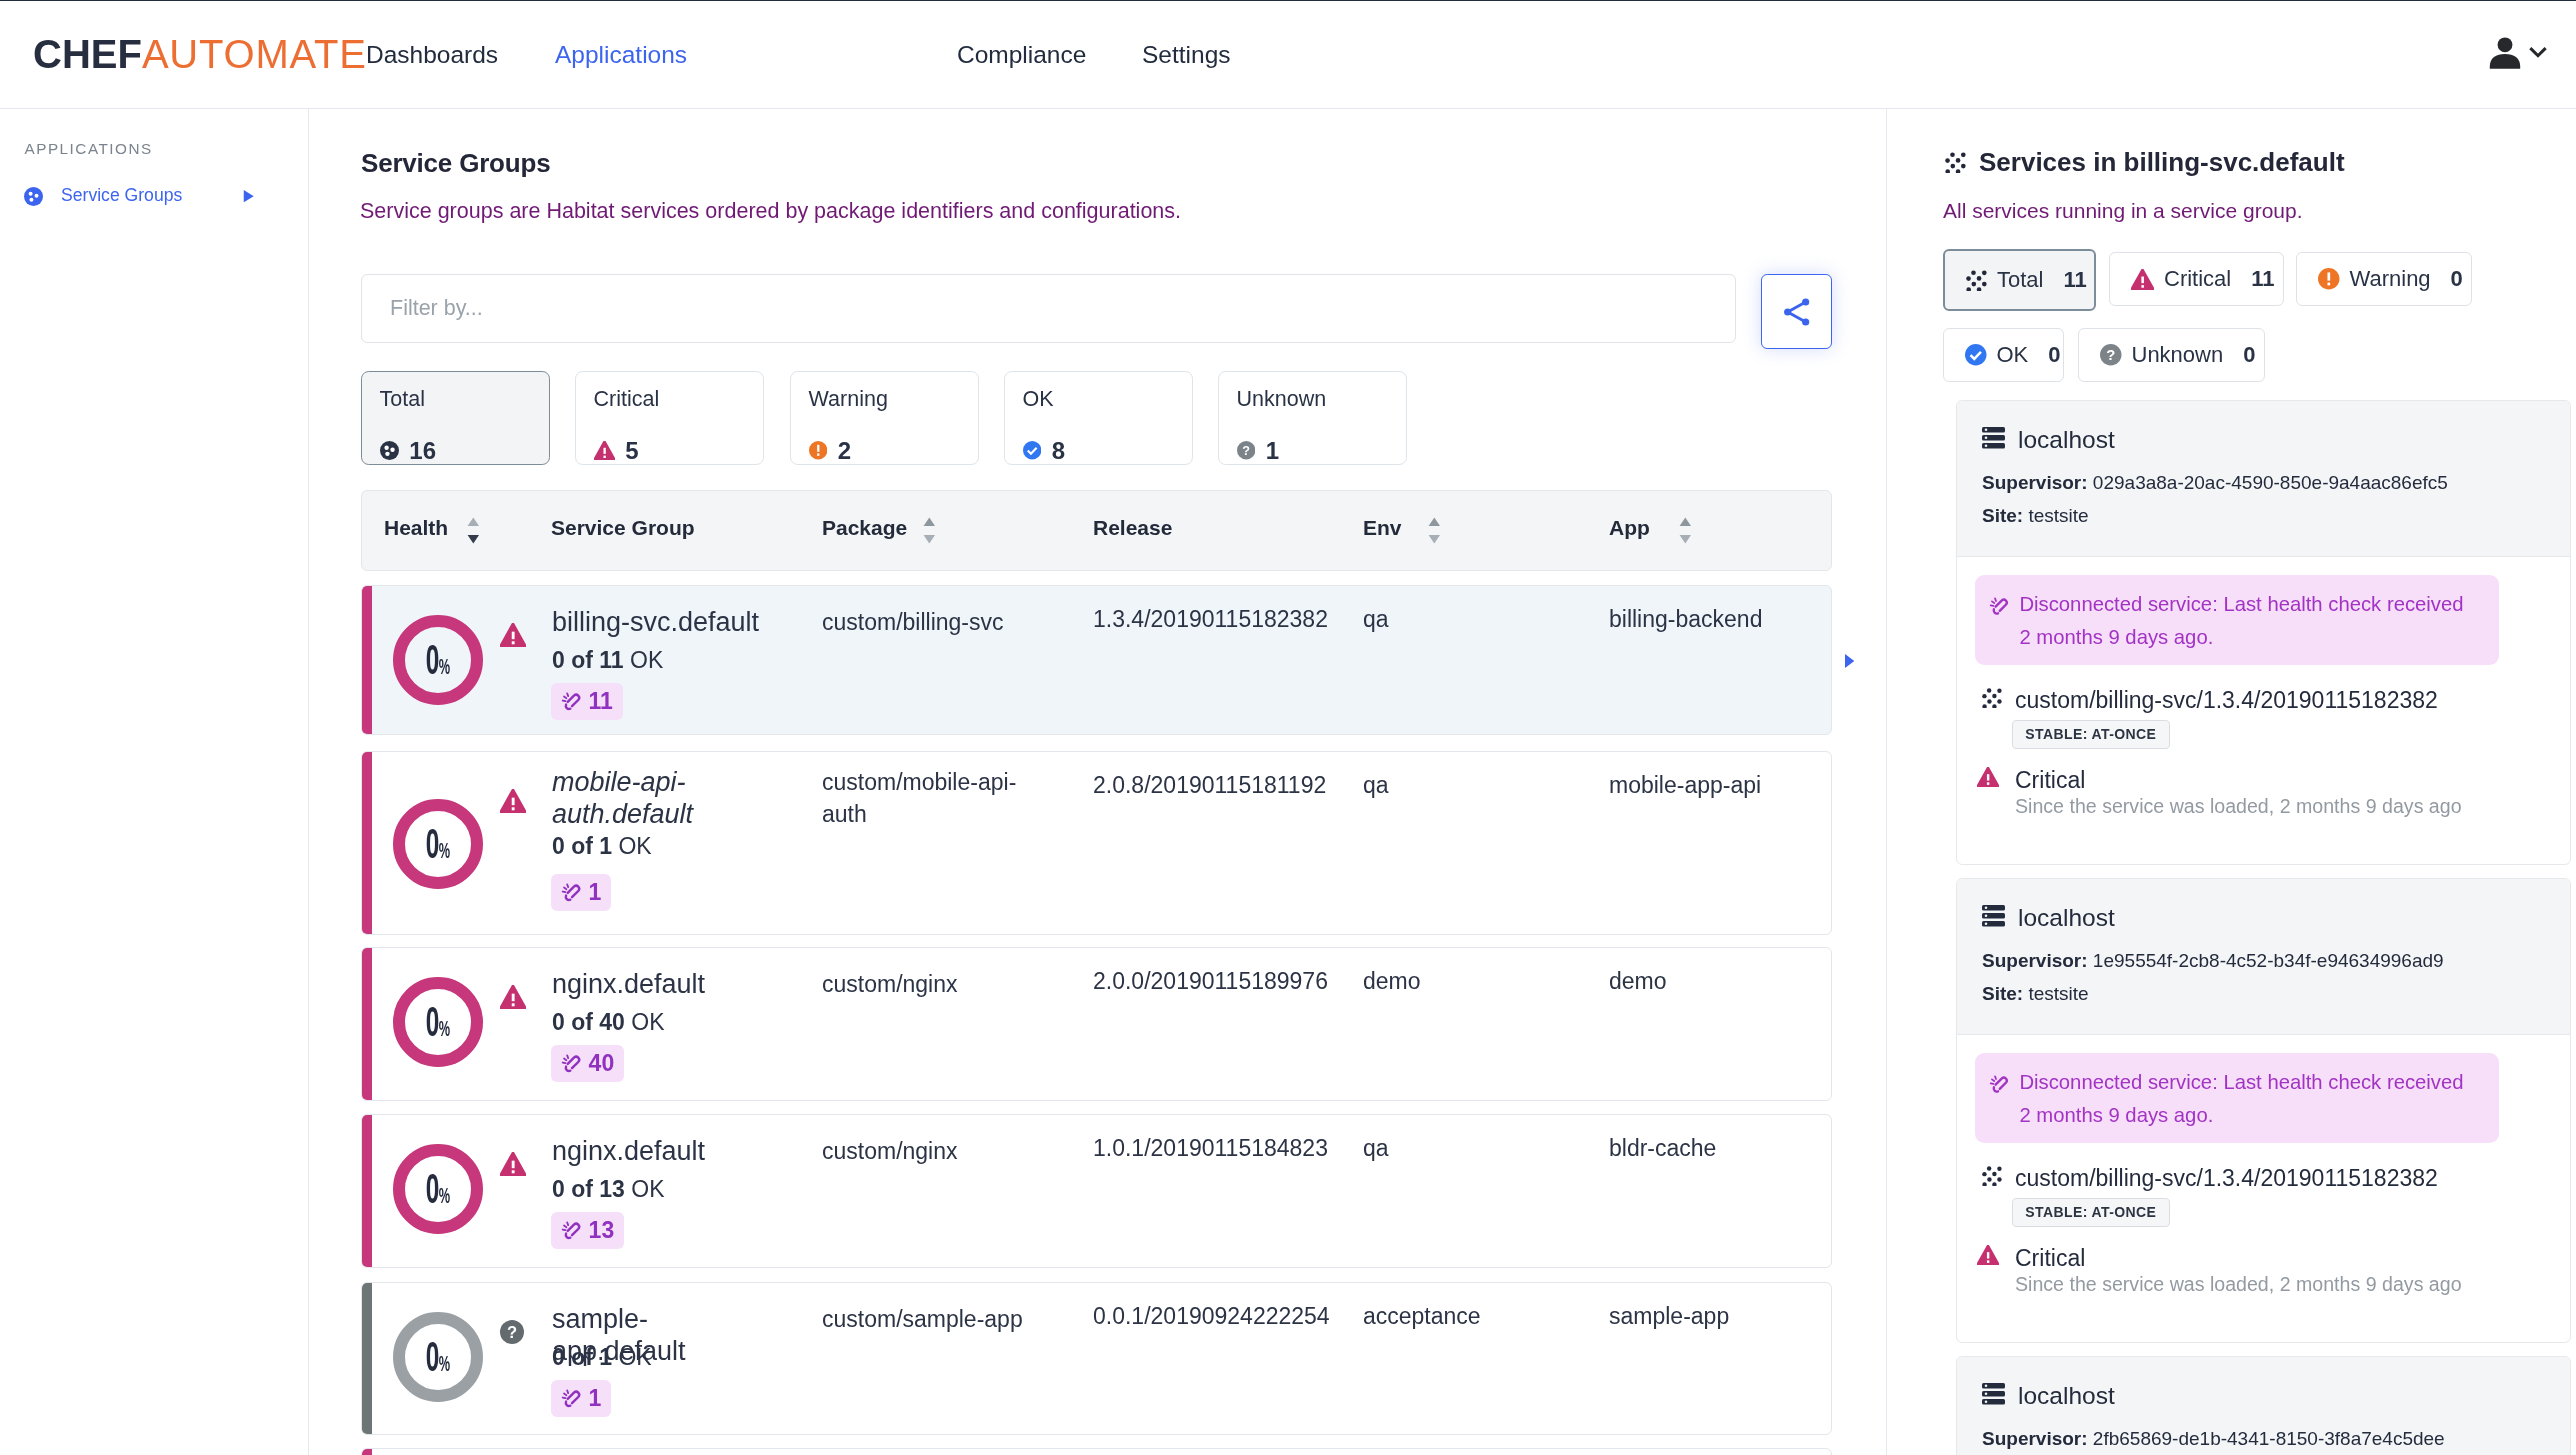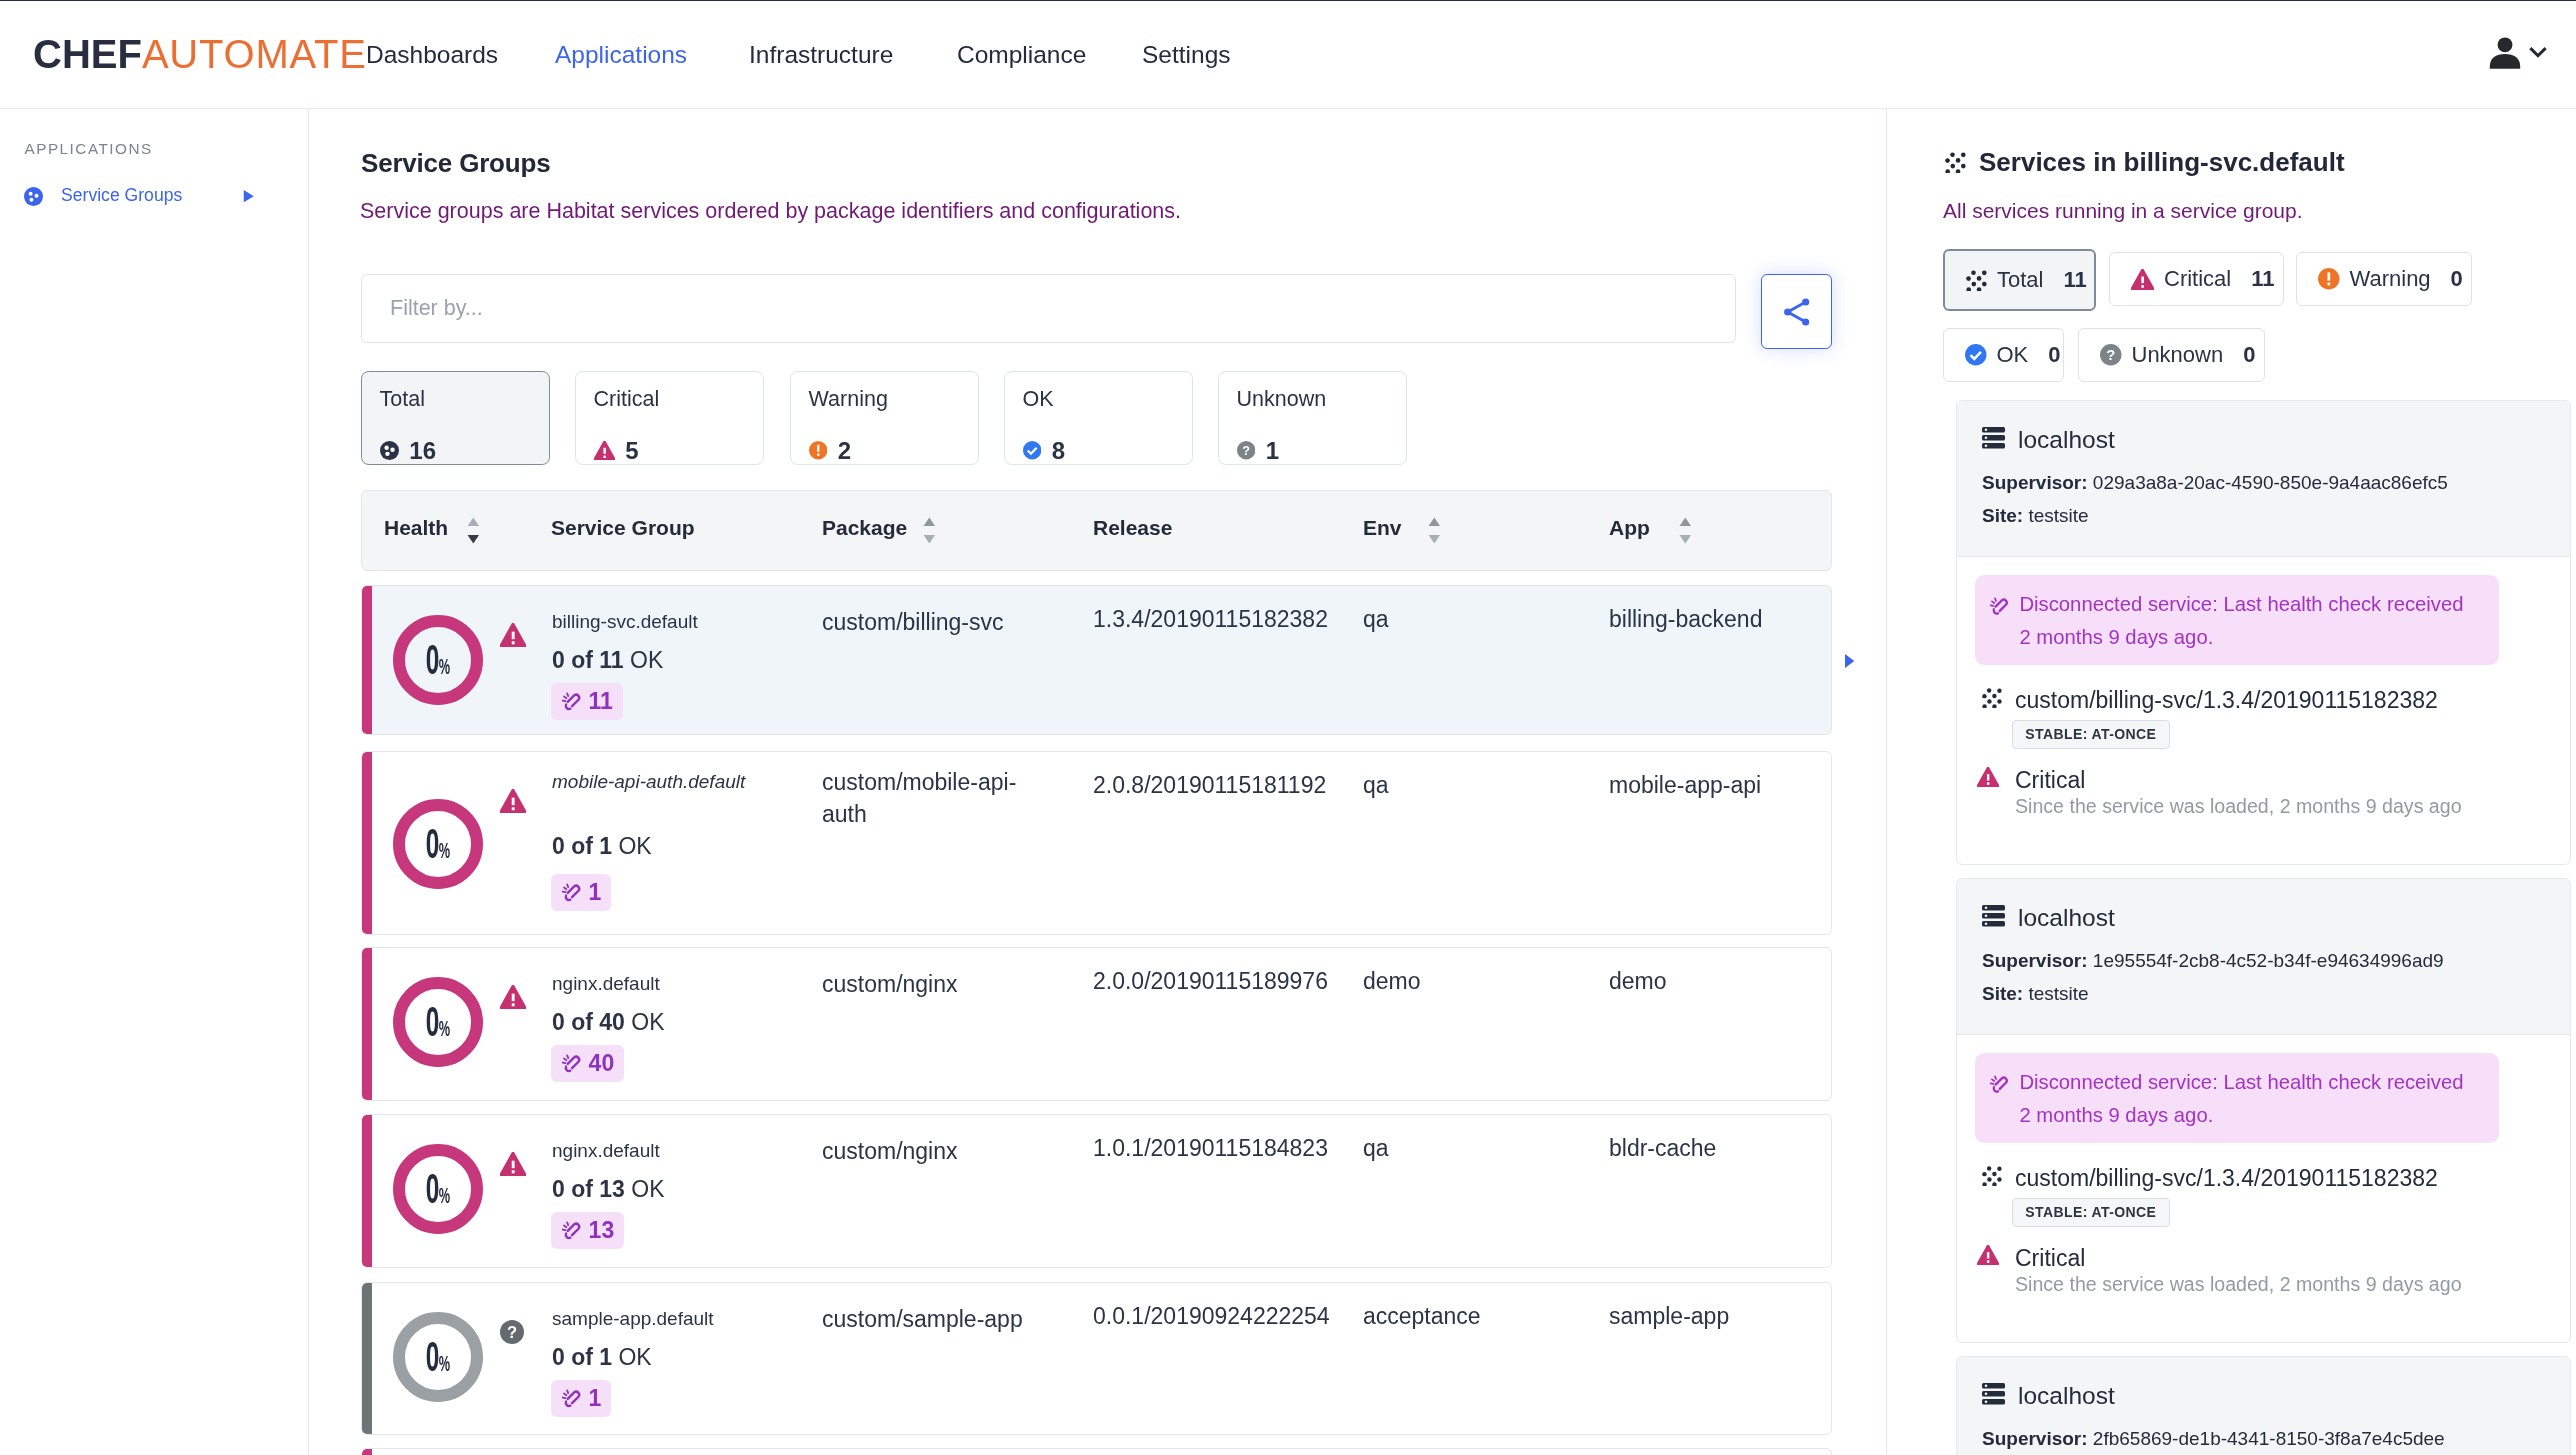--- a/index.html
+++ b/index.html
@@ -48,21 +48,21 @@
   border:1.5px solid #e3e6ea; border-radius:6.1px; overflow:hidden; }
 .row.sel { background:#eff5f9; }
 .leftbar { position:absolute; left:0; top:0; bottom:0; width:10px; background:#c6377b; }
 .leftbar.gray { background:#6d7577; }
 .donut { position:absolute; left:31px; width:90px; height:90px; border-radius:50%;
   border:12.3px solid #c6377b; display:flex; align-items:center; justify-content:center; }
 .donut.gray { border-color:#9aa0a4; }
 .donut .pct { font-size:42px; font-weight:700; color:#252c3e; transform:scaleX(0.58); letter-spacing:-0.8px;}
 .donut .pctsign { font-size:22px; font-weight:700; }
 .rowtri { position:absolute; left:138px; top:37px; }
-.svcname { position:absolute; left:190px; top:20px; font-size:19px; line-height:32px; color:#2b3345; width:222px;}
+.svcname { position:absolute; left:190px; top:20px; font-size:27px; line-height:32px; color:#2b3345; width:222px;}
 .okline { position:absolute; left:190px; font-size:23px; color:#2b3345; }
 .pill { position:absolute; left:189px; height:37px; background:#f6dff8; border-radius:6.1px;
   display:inline-flex; align-items:center; gap:6.1px; padding:0 10px;
   font-size:23px; font-weight:700; color:#9031bf; }
 .colpkg { position:absolute; left:460px; top:20px; font-size:23px; line-height:32px; width:209px;}
 .colrel { position:absolute; left:731px; top:20px; font-size:23px; }
 .colenv { position:absolute; left:1001px; top:20px; font-size:23px; }
 .colapp { position:absolute; left:1247px; top:20px; font-size:23px; }
 
 
@@ -94,21 +94,20 @@
 .crit-txt { position:absolute; left:58px; top:210px; font-size:23px; color:#242b3c; }
 .since { position:absolute; left:58px; top:238px; font-size:19.6px; color:#939aa1; }
 </style>
 </head>
 <body>
 
 <div id="topnav">
   <div id="logo">CHEF<span class="aut">AUTOMATE</span></div>
   <div class="navitem" style="left:366px;">Dashboards</div>
   <div class="navitem active" style="left:555px;">Applications</div>
-  <div class="navitem" style="left:749px;">Infrastructure</div>
   <div class="navitem" style="left:957px;">Compliance</div>
   <div class="navitem" style="left:1142px;">Settings</div>
   <svg class="abs" style="left:2486px; top:32px;" width="38" height="38" viewBox="0 0 25 25">
     <circle cx="12.5" cy="7.8" r="4.9" fill="#26282b"></circle>
     <path d="M2.5 22 C2.5 16.5 6.5 13.8 12.5 13.8 C18.5 13.8 22.5 16.5 22.5 22 L22.5 23.5 L2.5 23.5 Z" fill="#26282b"></path>
   </svg>
   <svg class="abs" style="left:2528px; top:44px;" width="20" height="15.3" viewBox="0 0 26 20">
     <path d="M3 4 L13 14 L23 4" fill="none" stroke="#26282b" stroke-width="4"></path>
   </svg>
 </div>

